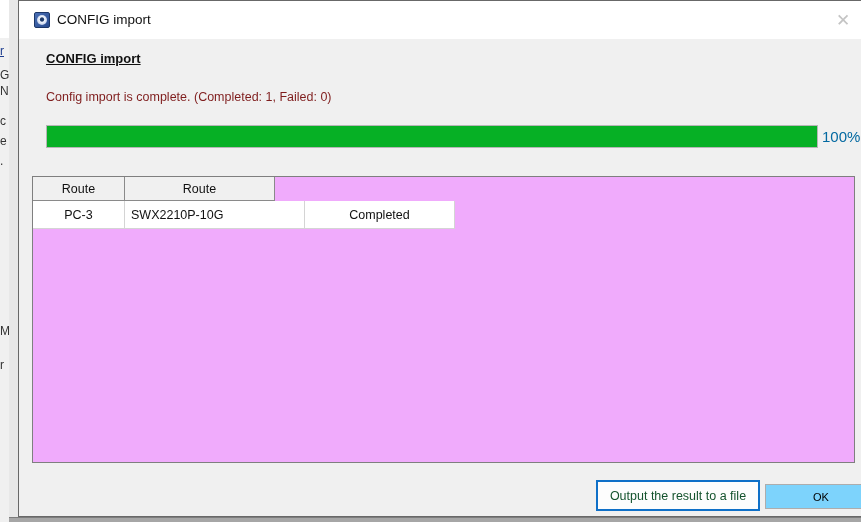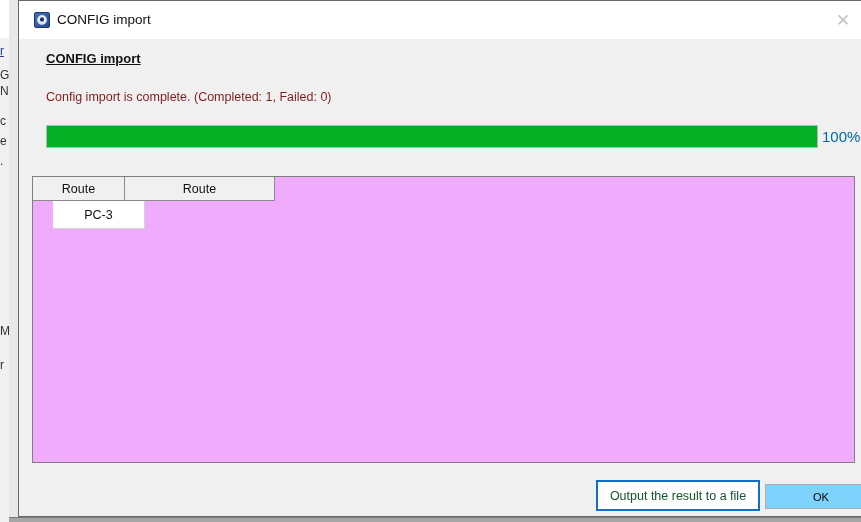--- a/index.html
+++ b/index.html
@@ -63,21 +63,21 @@
     background:#f0abfc;border:1px solid #7f7f7f;box-sizing:content-box;overflow:hidden;text-align:center;
   }
   .thead{display:flex;height:24px;}
   .th{
     box-sizing:border-box;background:#f0f0f0;
     border-right:1px solid #8a8a8a;border-bottom:1px solid #8a8a8a;
     display:flex;align-items:center;justify-content:center;
     font-size:12.5px;color:#111;
   }
   .th:first-child{border-left:none;}
-  .trow{display:flex;height:28px;margin-left:20px;}
+  .trow{display:flex;height:28px;}
   .td{
     box-sizing:border-box;background:#fff;
     border-right:1px solid #d4d4d4;border-bottom:1px solid #d4d4d4;
     display:flex;align-items:center;font-size:12.5px;color:#111;
     padding:0 6px;white-space:nowrap;overflow:hidden;
   }
   .td.center{justify-content:center;}
   .c0{width:92px;}.c1{width:231px;}.c2{width:180px;}.c3{width:150px;}
   
   .btn-output{
@@ -128,19 +128,21 @@
   </div>
   <span class="progress-label">100%</span>
 
   <div class="result-table">
     <div class="thead">
       <div class="th c0">Route</div>
       <div class="th c3">Route</div>
     </div>
     <div class="trow">
       <div class="td c0 center">PC-3</div>
+      <div class="td c2">SWX2210P-10G</div>
+      <div class="td c3 center">Completed</div>
     </div>
   </div>
 
   <button class="btn-output">Output the result to a file</button>
   <button class="btn-ok">OK</button>
 
 </div>
 
 </body></html>

